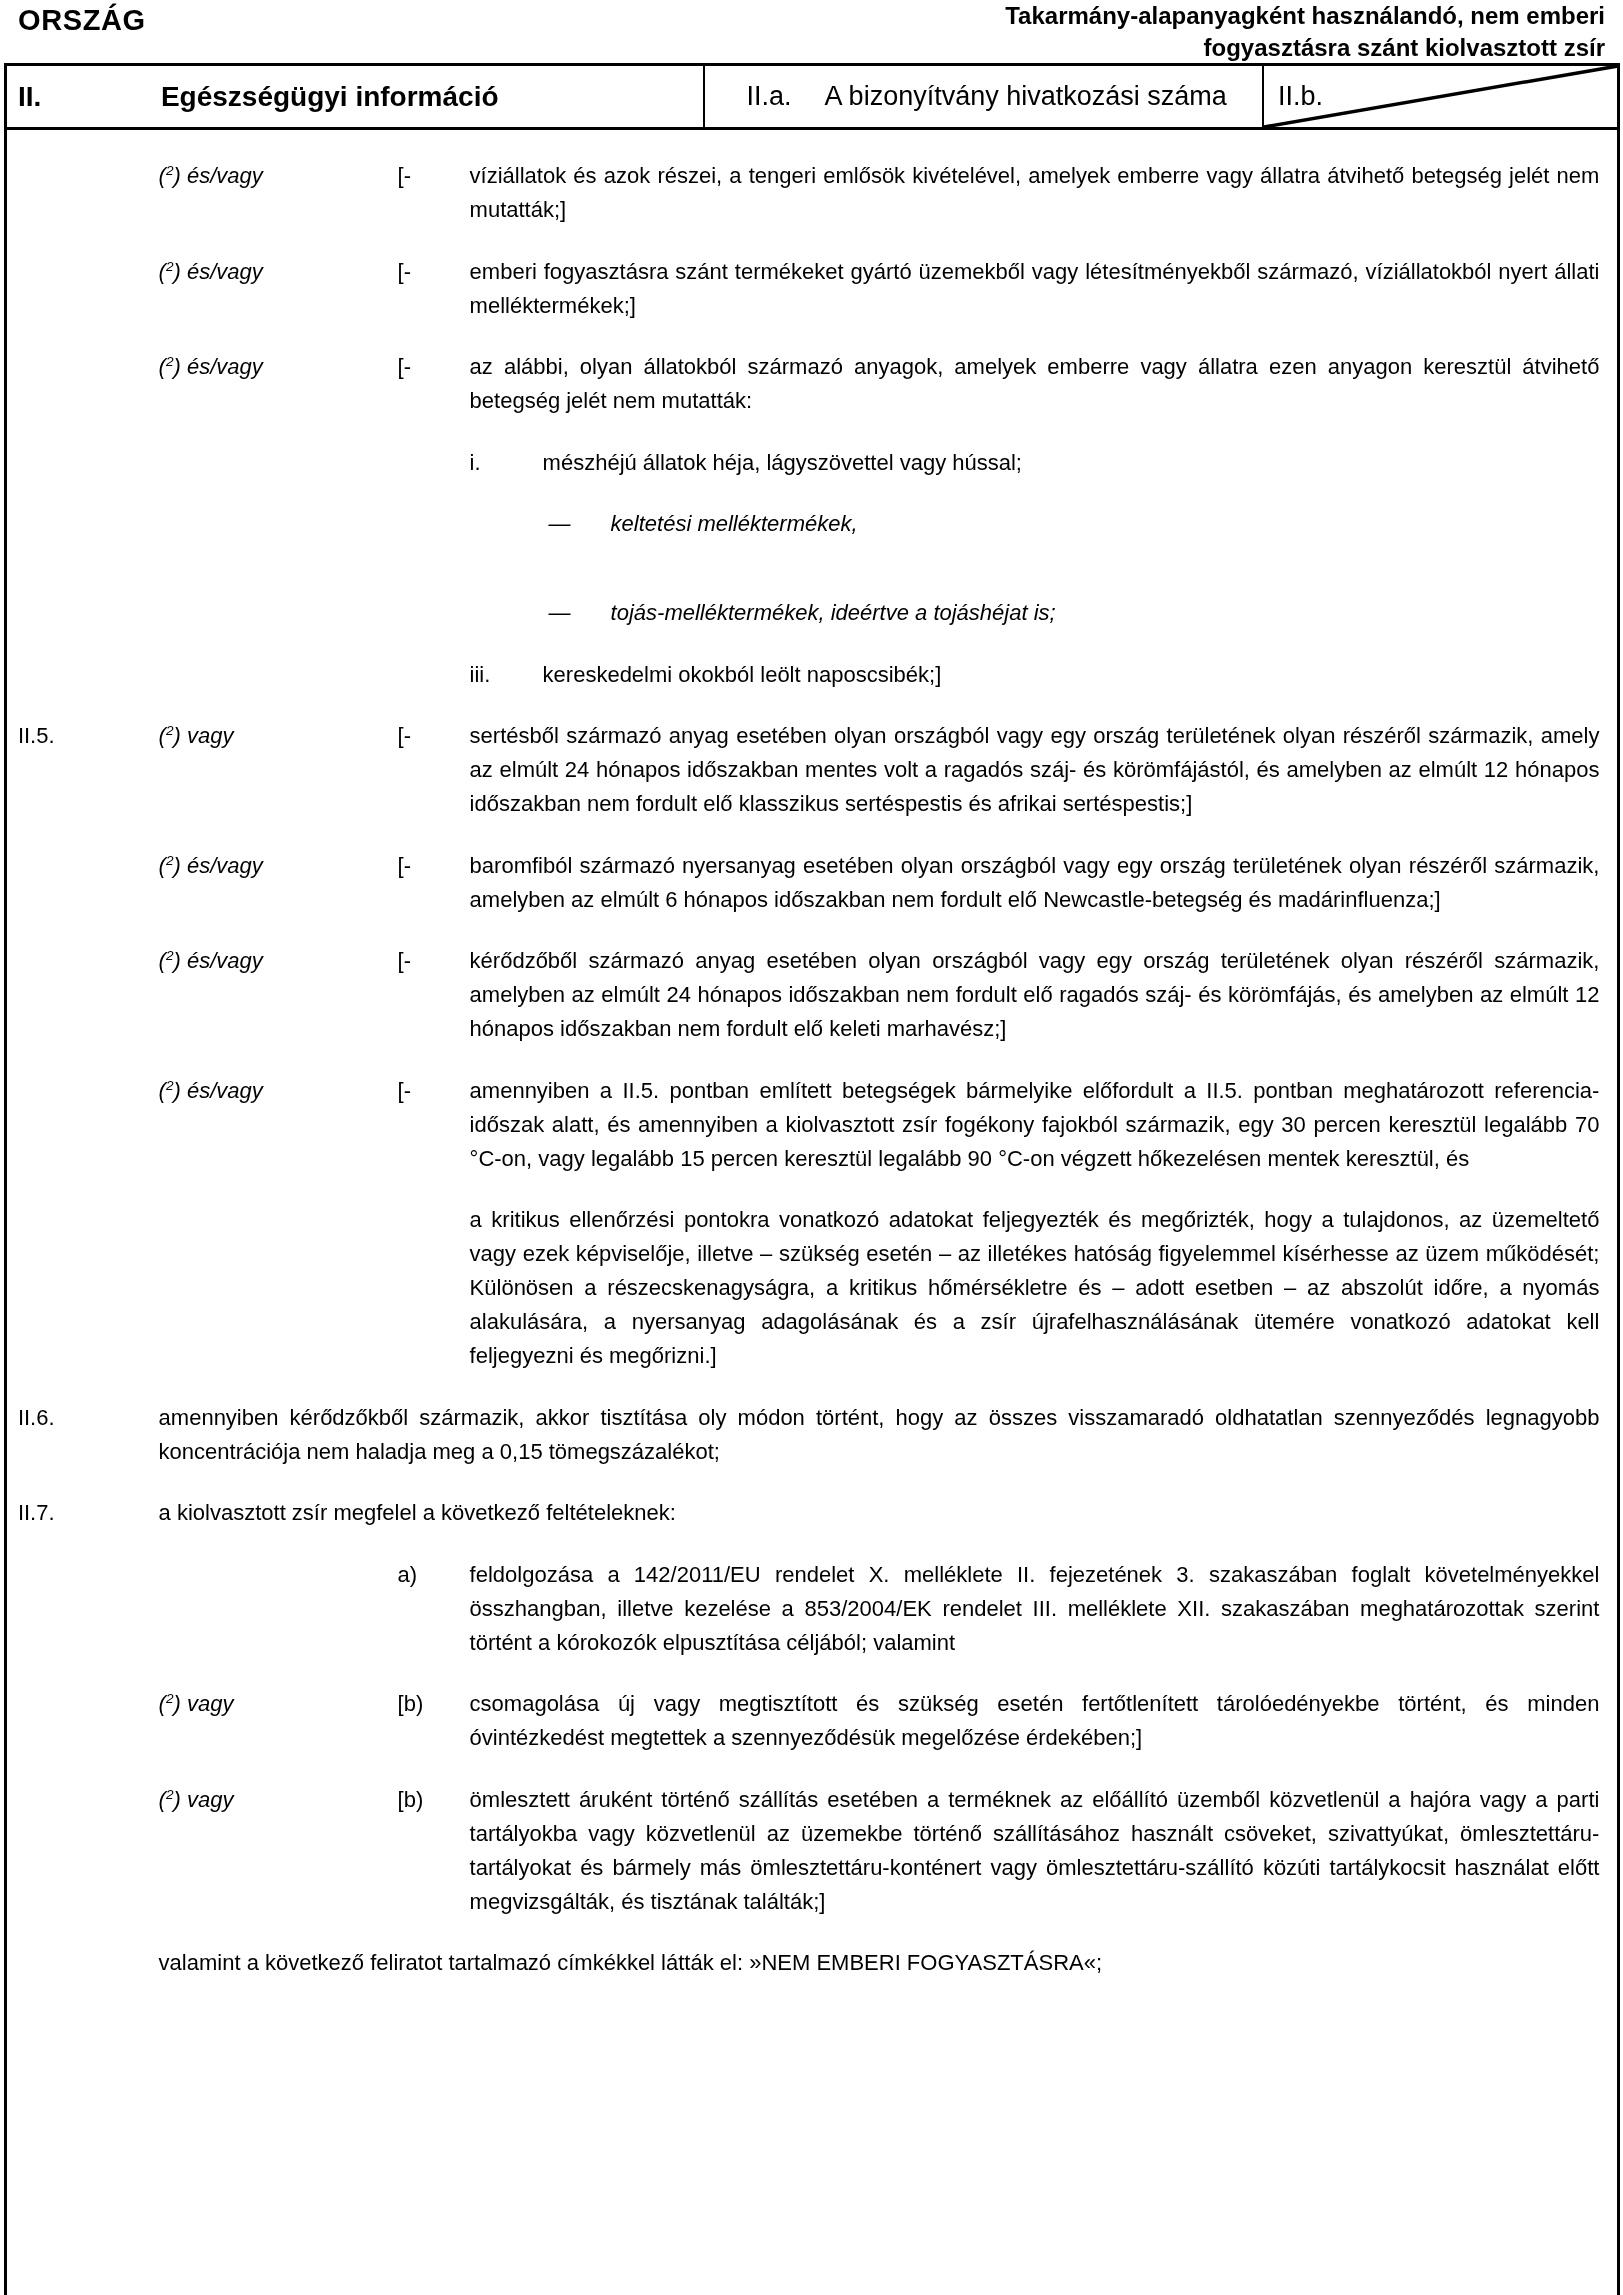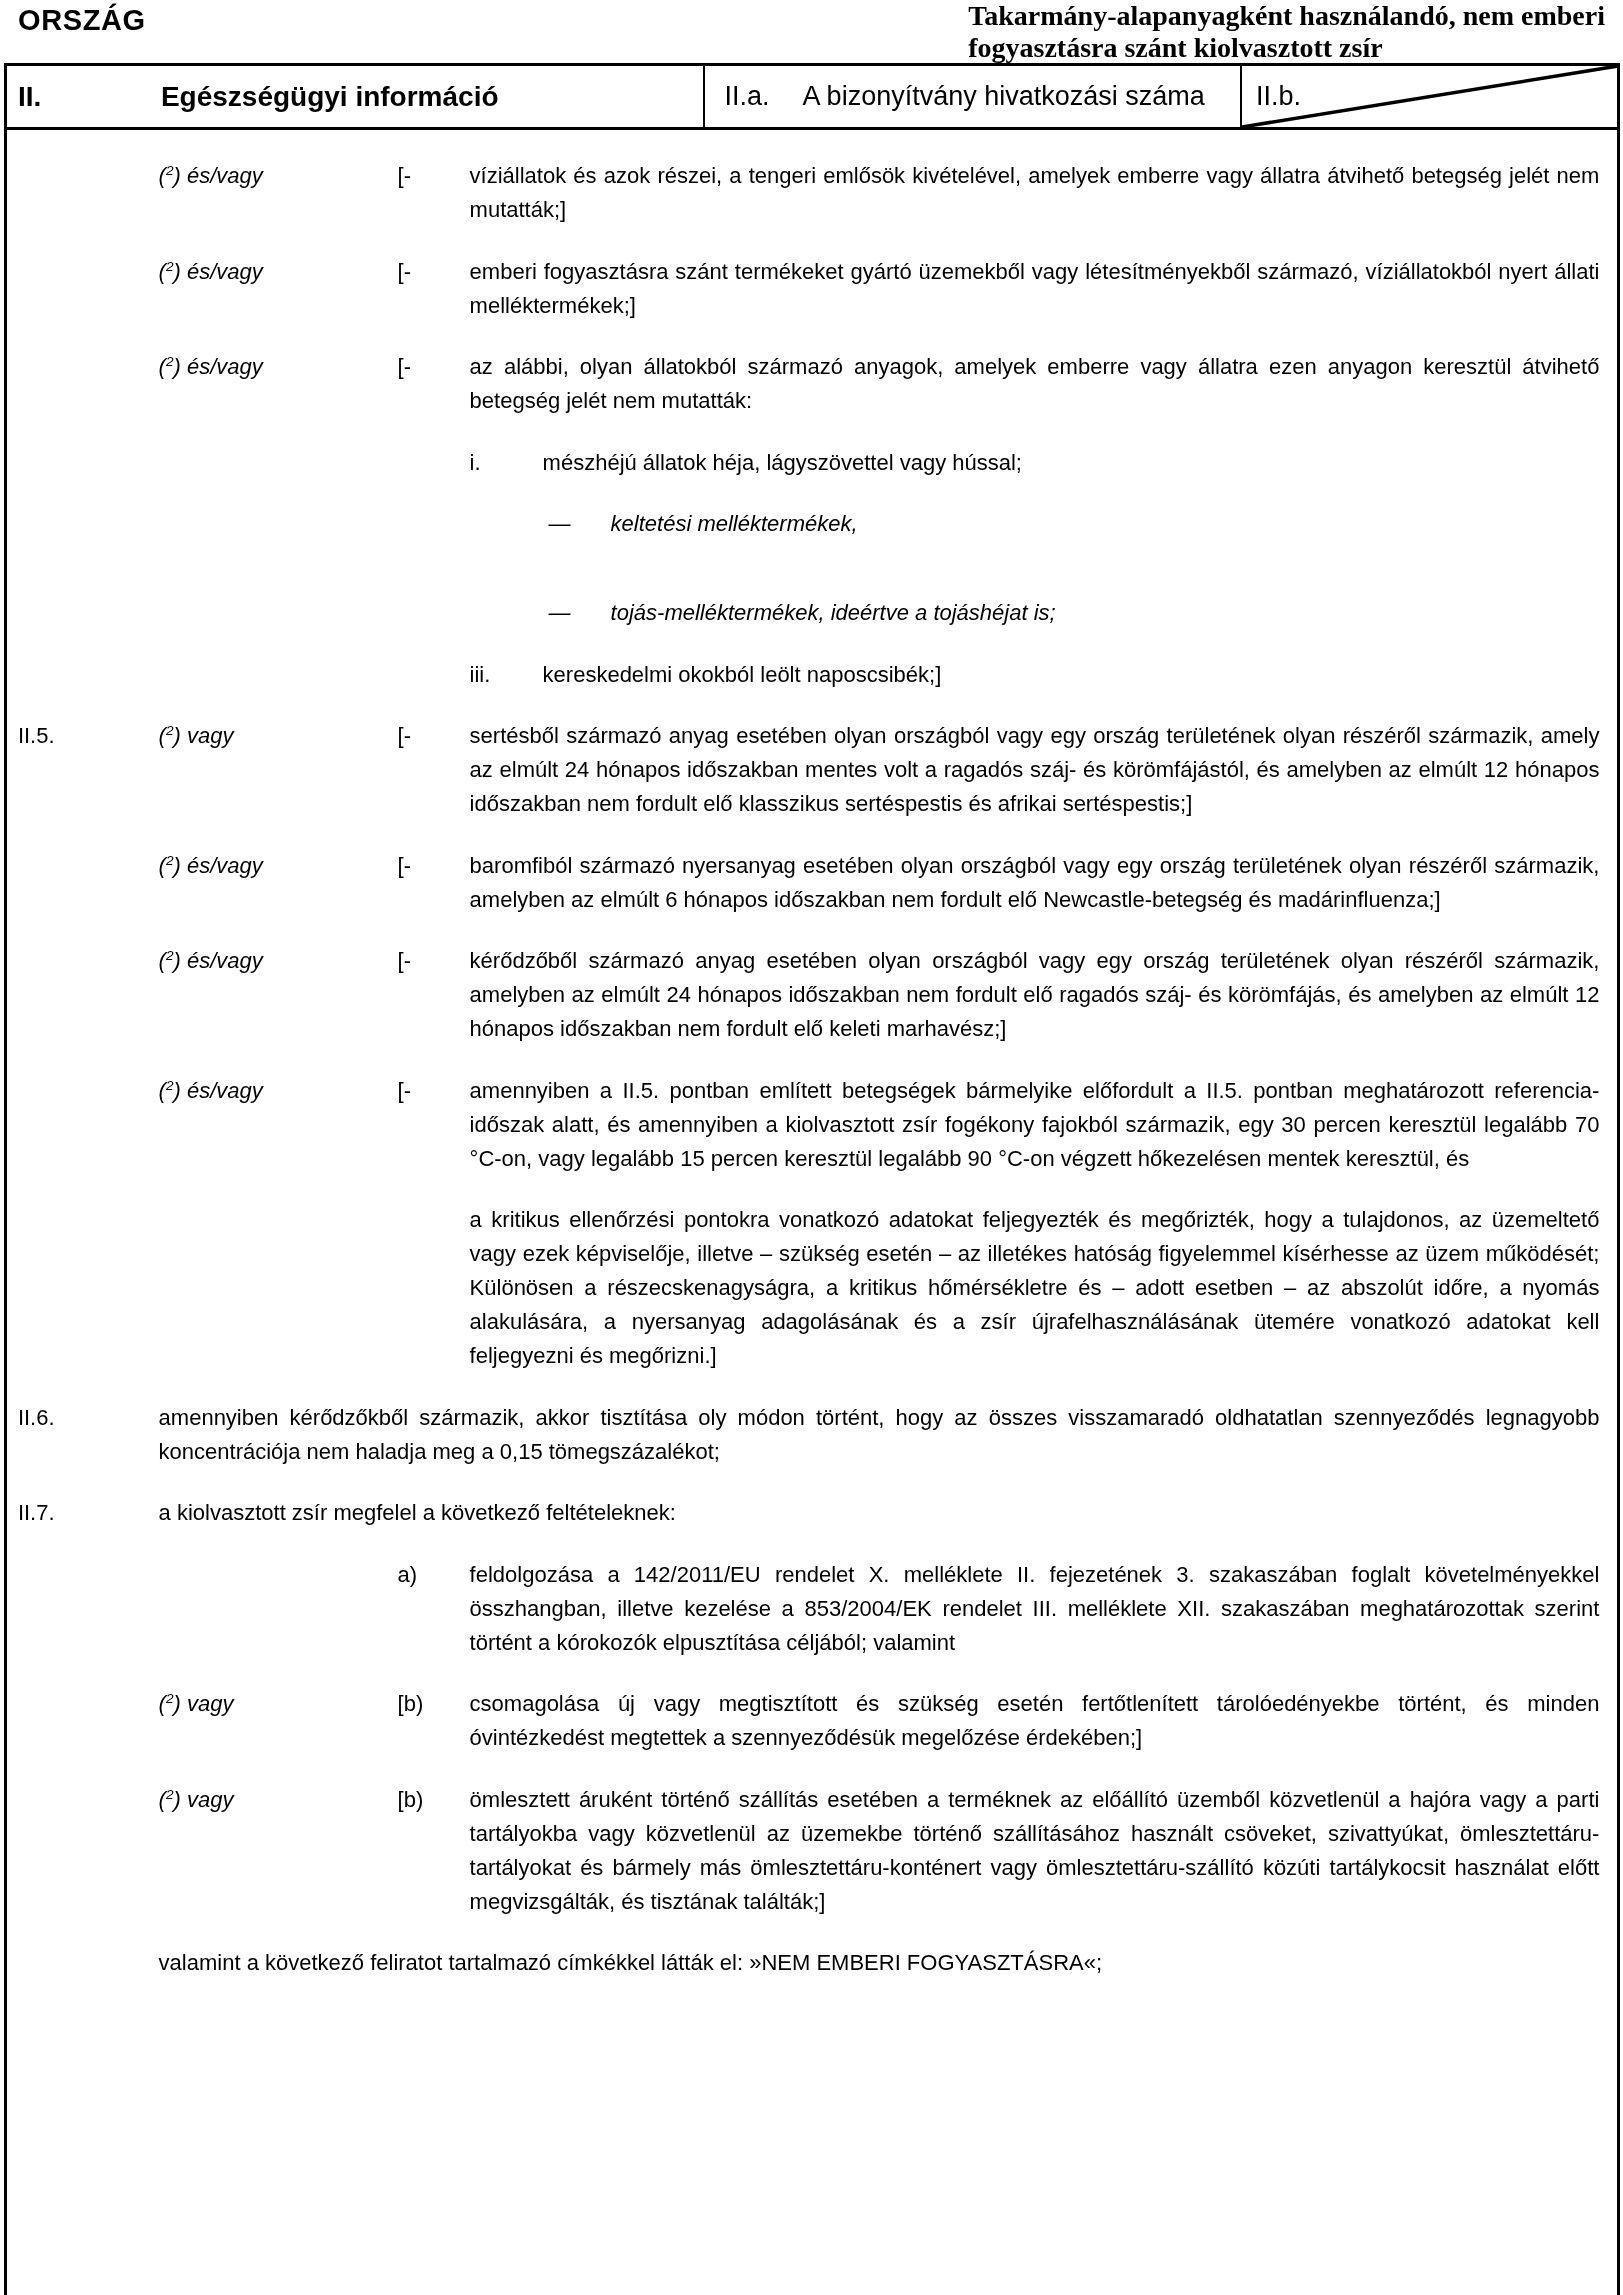--- a/index.html
+++ b/index.html
@@ -13,34 +13,34 @@
     overflow: hidden;
   }
   
   .top-header { position: absolute; top: 0; left: 0; right: 0; height: 63px; }
   .country {
     position: absolute; left: 18px; top: 3.6px;
     font-size: 29px; font-weight: bold; letter-spacing: 0.6px;
   }
   .doc-title {
     position: absolute; right: 19px; top: 0;
-    font-size: 28px; font-weight: bold; line-height: 32px; font-family: Liberation Serif, serif;
+    text-align: right; font-size: 24px; font-weight: bold; line-height: 32px;
   }
   
   .cert-table {
     position: absolute; left: 3.6px; right: 3.6px; top: 63px; bottom: 0;
     border: 3px solid #000; border-bottom: none;
     box-sizing: border-box;
   }
   .thead { display: flex; height: 61px; border-bottom: 3px solid #000; }
   .th { box-sizing: border-box; display: flex; align-items: center; }
   .th1 { width: 698px; border-right: 2.4px solid #000; padding-left: 11.3px; }
   .th1 .no { display: inline-block; width: 143px; font-size: 28px; font-weight: bold; }
   .th1 .lbl { font-size: 28px; font-weight: bold; }
-  .th2 { width: 537px; border-right: 2.4px solid #000; padding-left: 20px; font-size: 27px; }
+  .th2 { width: 537px; border-right: 2.4px solid #000; padding-left: 20px; font-size: 27px; margin-left: 22px; }
   .th2 .no { display: inline-block; width: 78px; }
   .th3 { flex: 1; position: relative; padding-left: 14.3px; font-size: 27px; }
   .diag { position: absolute; left: 0; top: 0; width: 100%; height: 100%; }
   
   .tbody { padding-top: 29px; }
   .row { display: flex; margin-bottom: 27.5px; font-size: 22px; line-height: 34px; }
   .c-num { flex: 0 0 152px; box-sizing: border-box; padding-left: 11.3px; }
   .c-prefix { flex: 0 0 239px; font-style: italic; }
   .c-prefix sup { font-size: 62%; line-height: 0; }
   .c-bracket { flex: 0 0 72px; }

